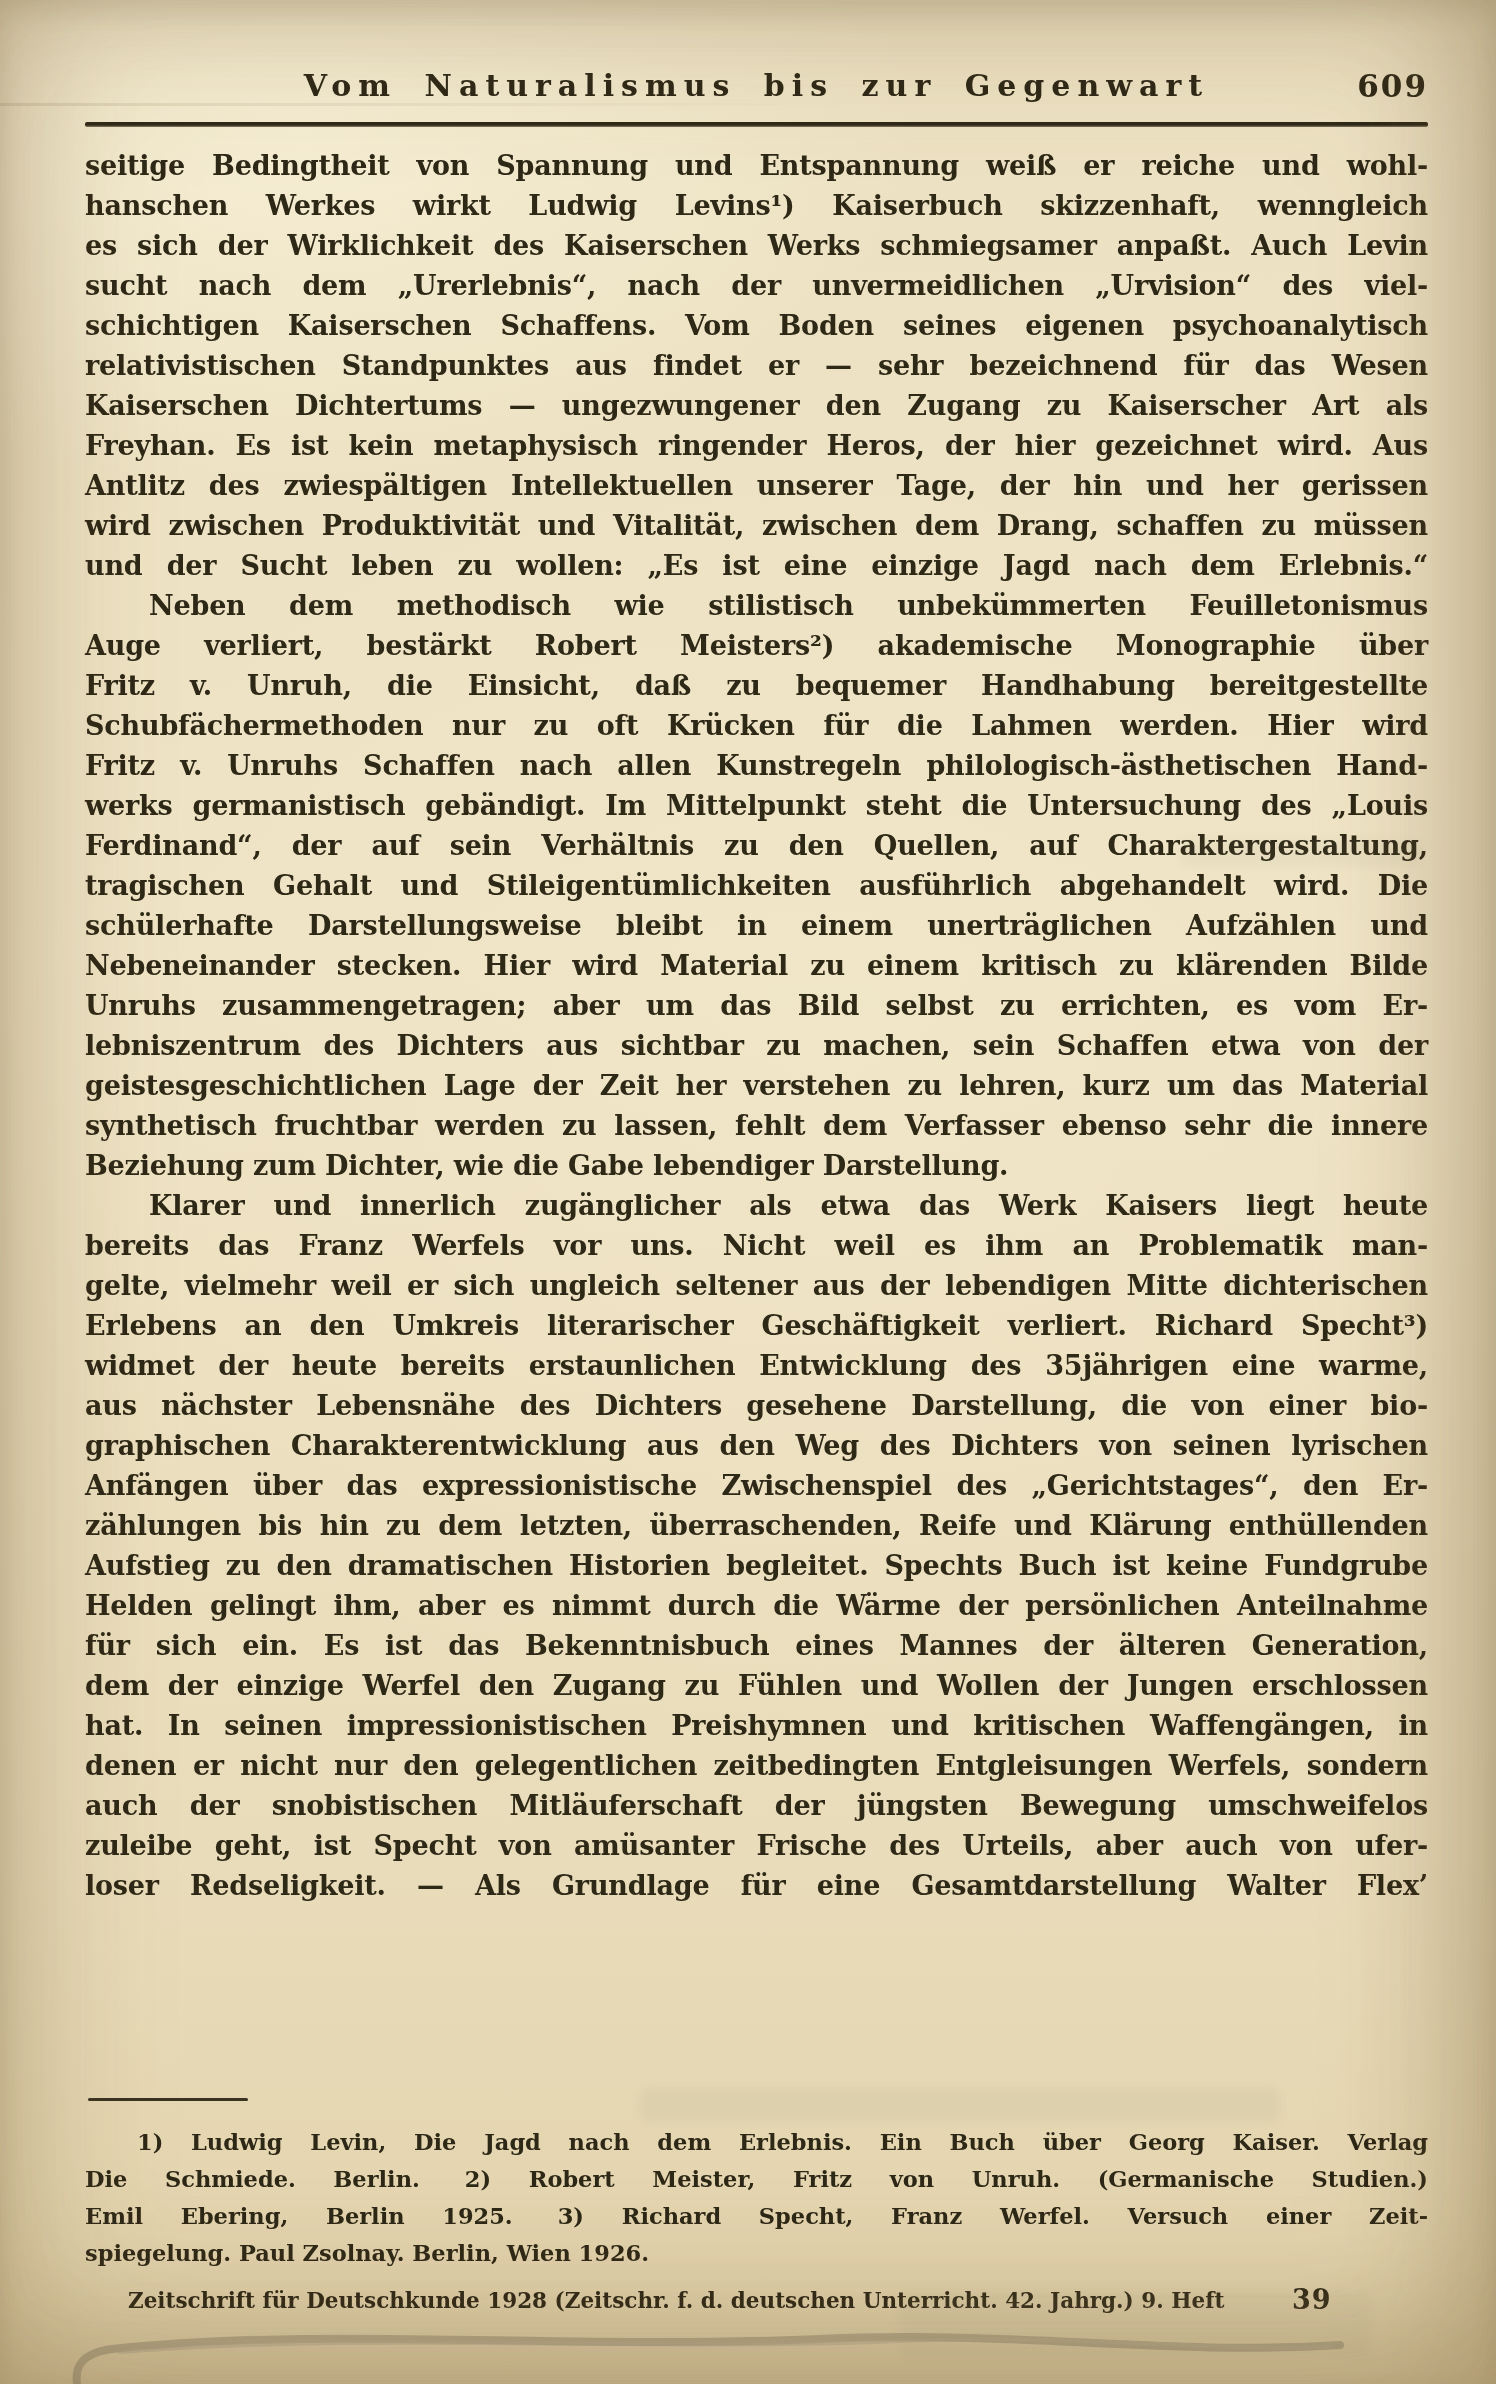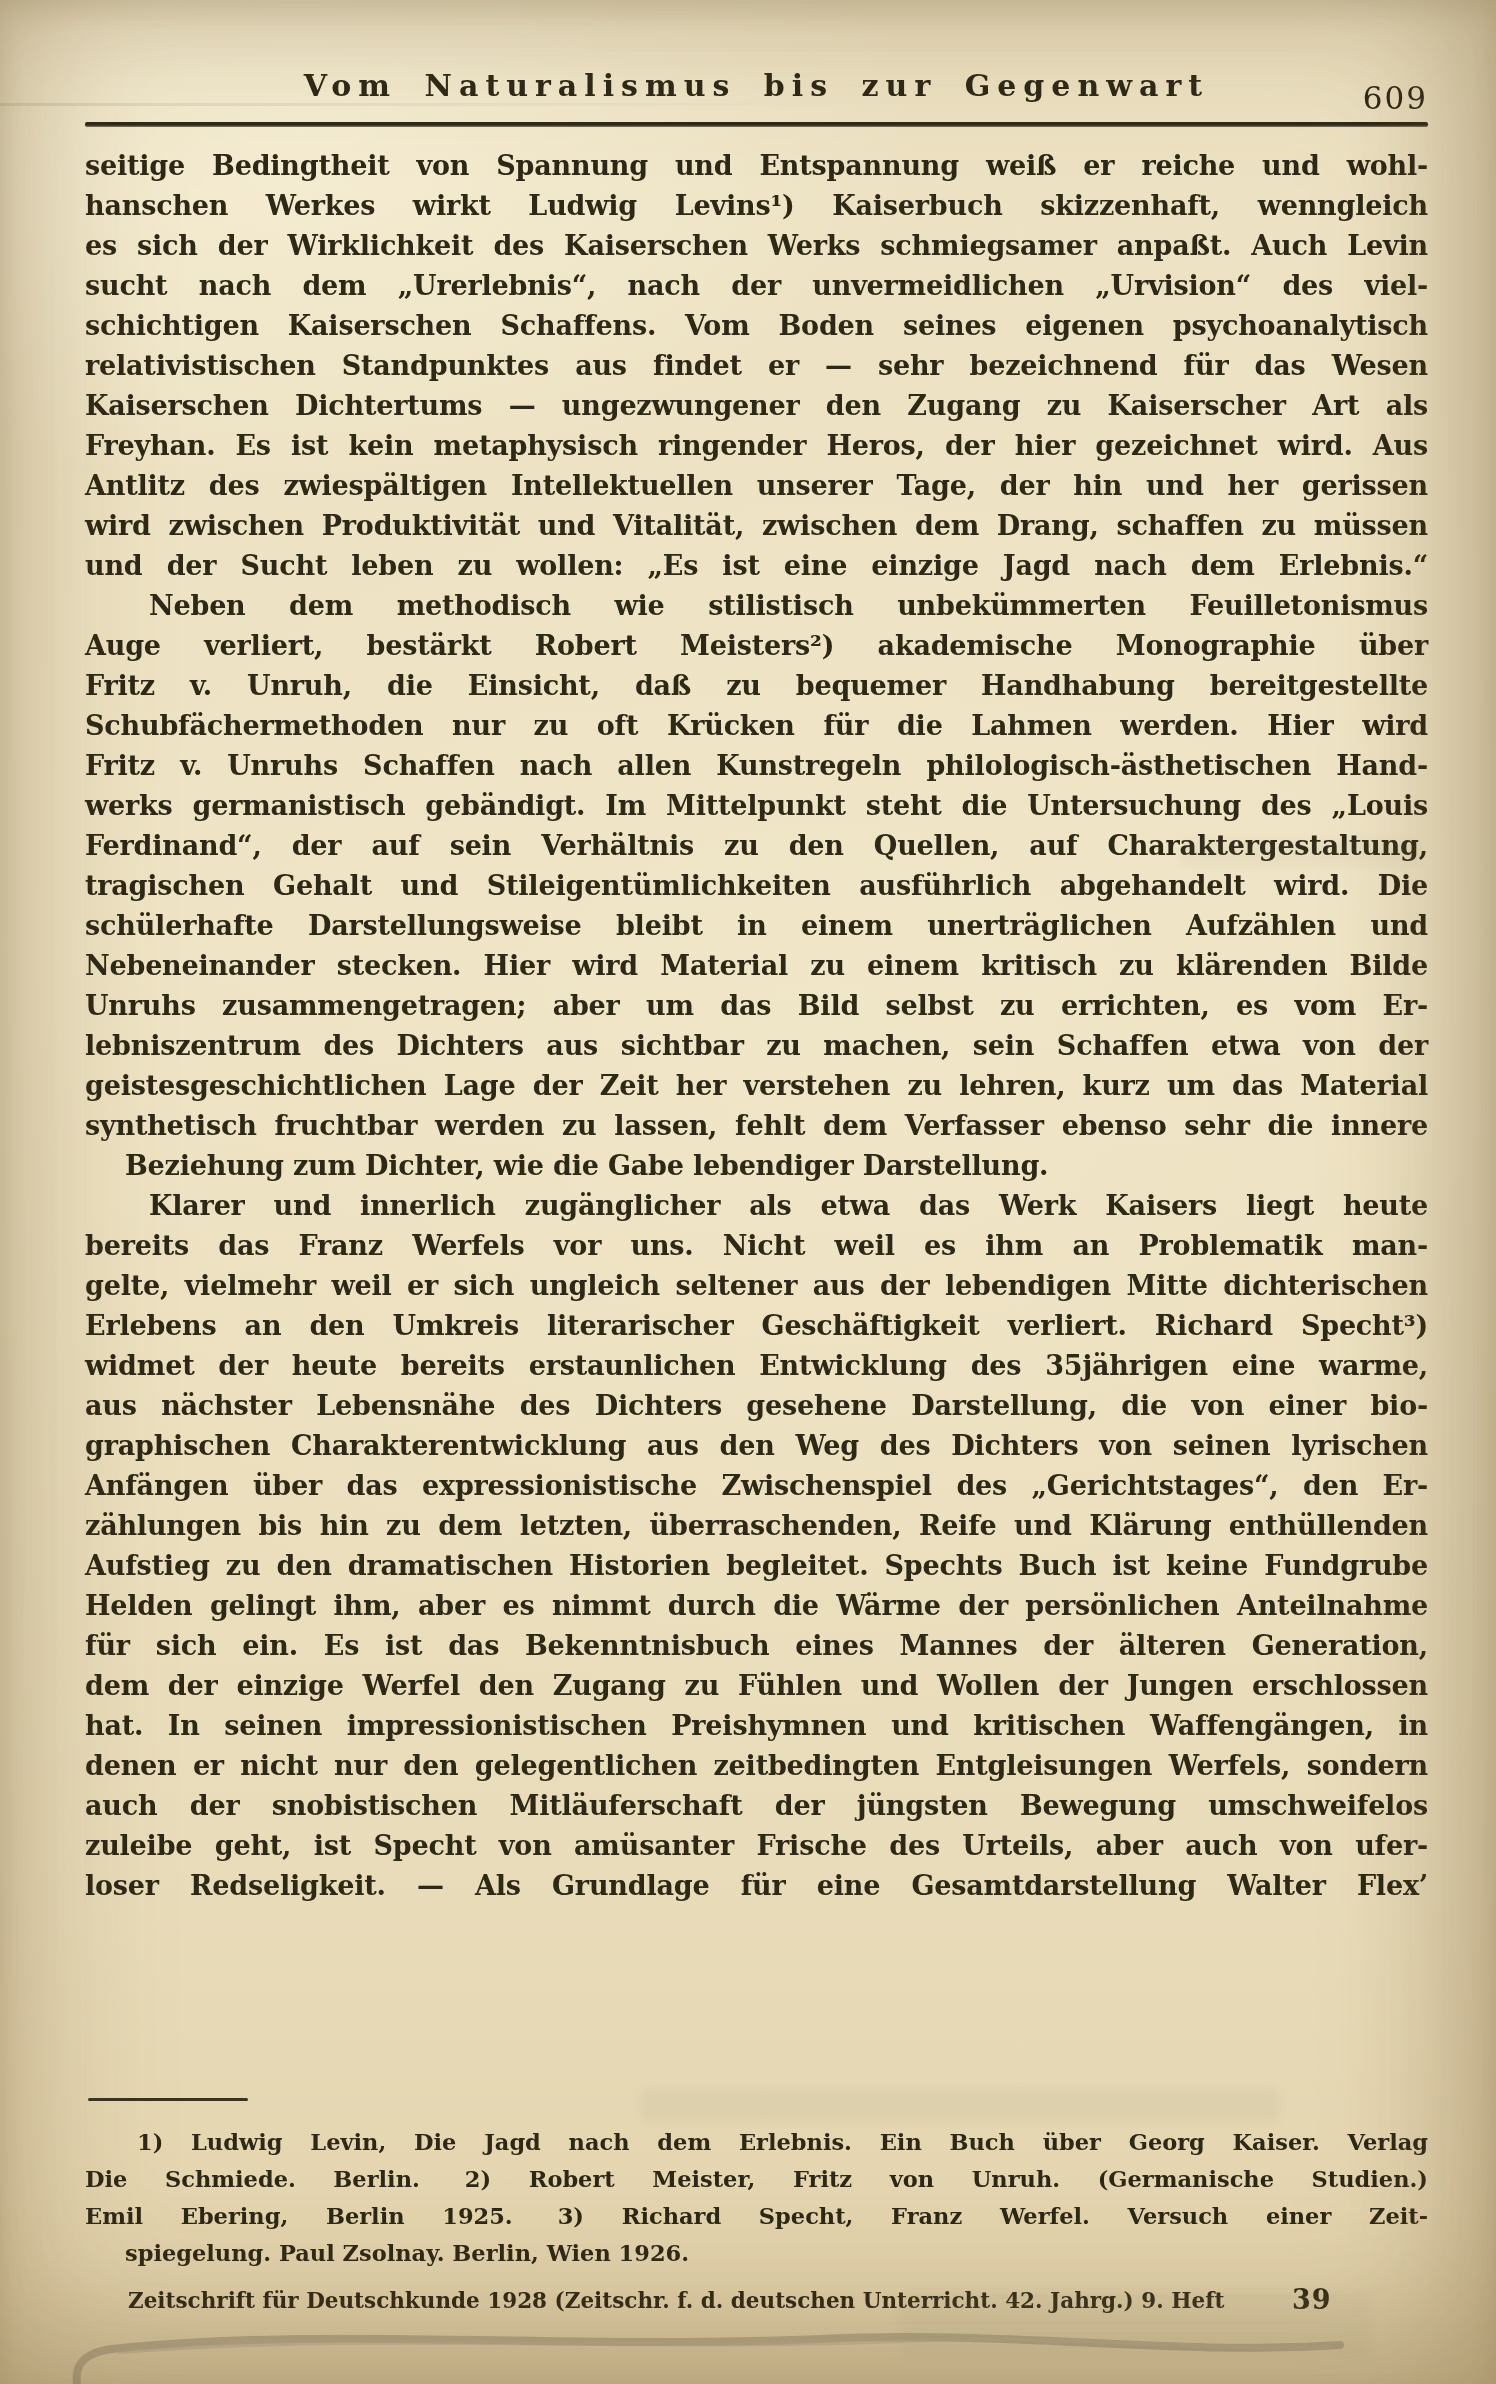--- a/index.html
+++ b/index.html
@@ -36,41 +36,41 @@
 
   .running-head{
     position:absolute;left:85px;top:68px;width:1343px;height:44px;
   }
   .running-title{
     position:absolute;left:0;right:0;text-align:center;
     font-size:30px;font-weight:700;letter-spacing:7px;word-spacing:10px;
     white-space:nowrap;
   }
   .page-number{
-    position:absolute;right:0;top:12px;
-    font-size:31px;font-weight:400;letter-spacing:2px;
+    position:absolute;right:0;top:0;
+    font-size:31px;font-weight:700;letter-spacing:2px;
   }
   .head-rule{
     position:absolute;left:85px;top:122px;width:1343px;height:5px;
     background:linear-gradient(180deg,#2e2817 0 60%, rgba(46,40,23,.55));
     border-radius:2px;
   }
 
   .body-text{
     position:absolute;left:85px;top:146px;width:1343px;
   }
   .tl{
     height:40px;line-height:40px;
     font-size:27px;font-weight:700;
     text-align:justify;text-align-last:justify;
     white-space:nowrap;
     letter-spacing:-0.2px;
   }
   .tl.ind{padding-left:64px;}
-  .tl.nj{text-align:center;text-align-last:left;margin-left:40px;}
+  .tl.nj{text-align:center;text-align-last:left;}
 
   .foot-rule{
     position:absolute;left:88px;top:2098px;width:160px;height:3px;
     background:#3a3categ;background:#3a3322;border-radius:2px;
   }
   .footnotes{
     position:absolute;left:85px;top:2124px;width:1343px;
   }
   .footnotes .tl{
     height:37px;line-height:37px;font-size:22.5px;letter-spacing:0;

